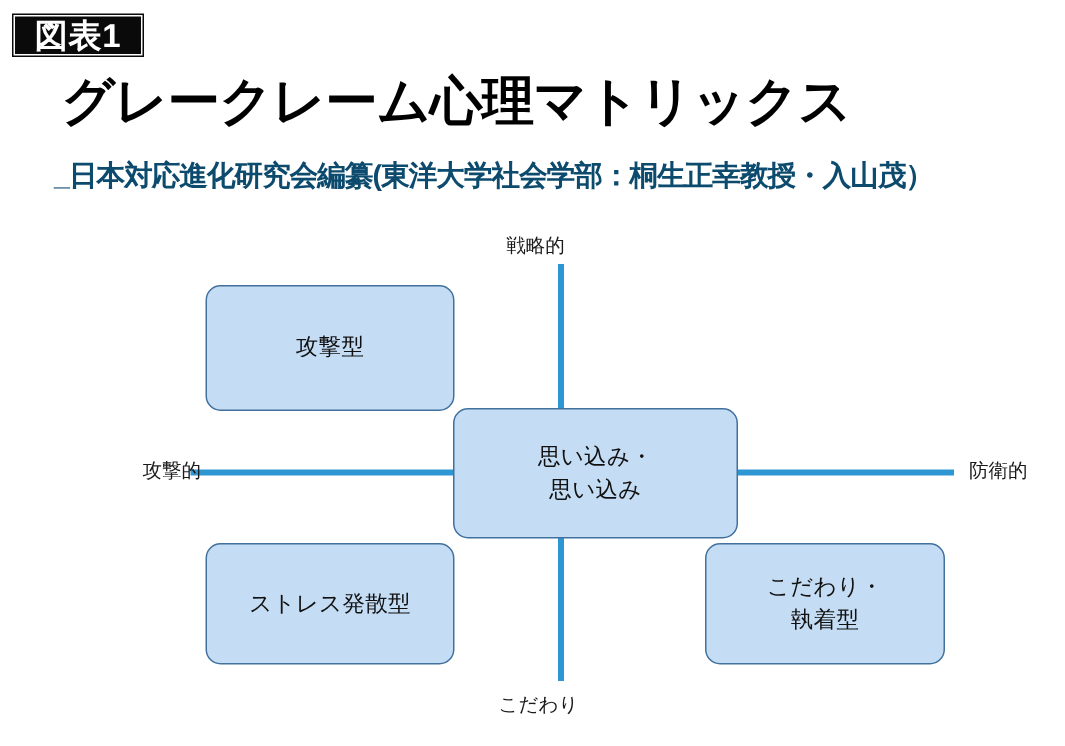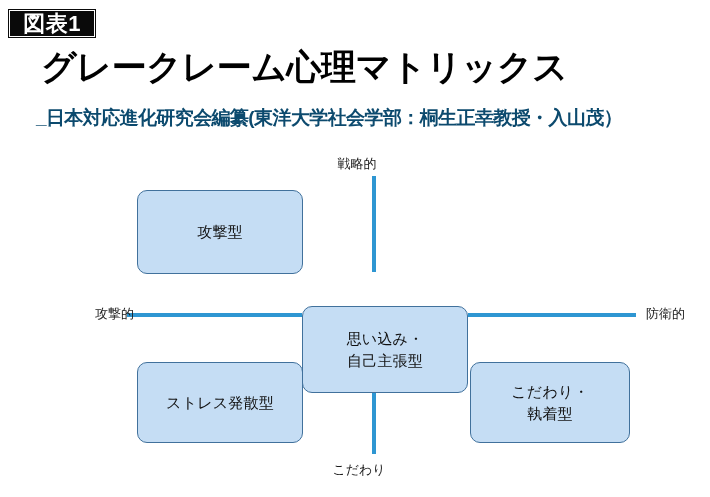--- a/index.html
+++ b/index.html
@@ -111,21 +111,21 @@
     align-items: center;
     justify-content: center;
     text-align: center;
     font-size: 15px;
     line-height: 22px;
     color: #111111;
     letter-spacing: 0.2px;
   }
   .qbox-tl { left: 137px; top: 190px; width: 166px; height: 84px; }
   .qbox-tr { left: 468px; top: 190px; width: 163px; height: 84px; }
-  .qbox-c  { left: 302px; top: 272px; width: 166px; height: 87px; z-index: 3; margin-top: 34px; }
+  .qbox-c  { left: 302px; top: 272px; width: 190px; height: 87px; z-index: 3; }
   .qbox-bl { left: 137px; top: 362px; width: 166px; height: 81px; }
   .qbox-br { left: 470px; top: 362px; width: 160px; height: 81px; }
 
   .qbox-c { font-size: 15px; }
   .box-line { display: block; }
 </style>
 </head>
 <body>
 
 <div id="page">
@@ -150,21 +150,21 @@
     <div class="axis-label axis-label-right">防衛的</div>
 
     <div class="qbox qbox-tl">
       <span>攻撃型</span>
     </div>
 
 
     <div class="qbox qbox-c">
       <span>
         <span class="box-line">思い込み・</span>
-        <span class="box-line">自己主張型</span>
+        <span class="box-line">思い込み</span>
       </span>
     </div>
 
     <div class="qbox qbox-bl">
       <span>ストレス発散型</span>
     </div>
 
     <div class="qbox qbox-br">
       <span>
         <span class="box-line">こだわり・</span>

